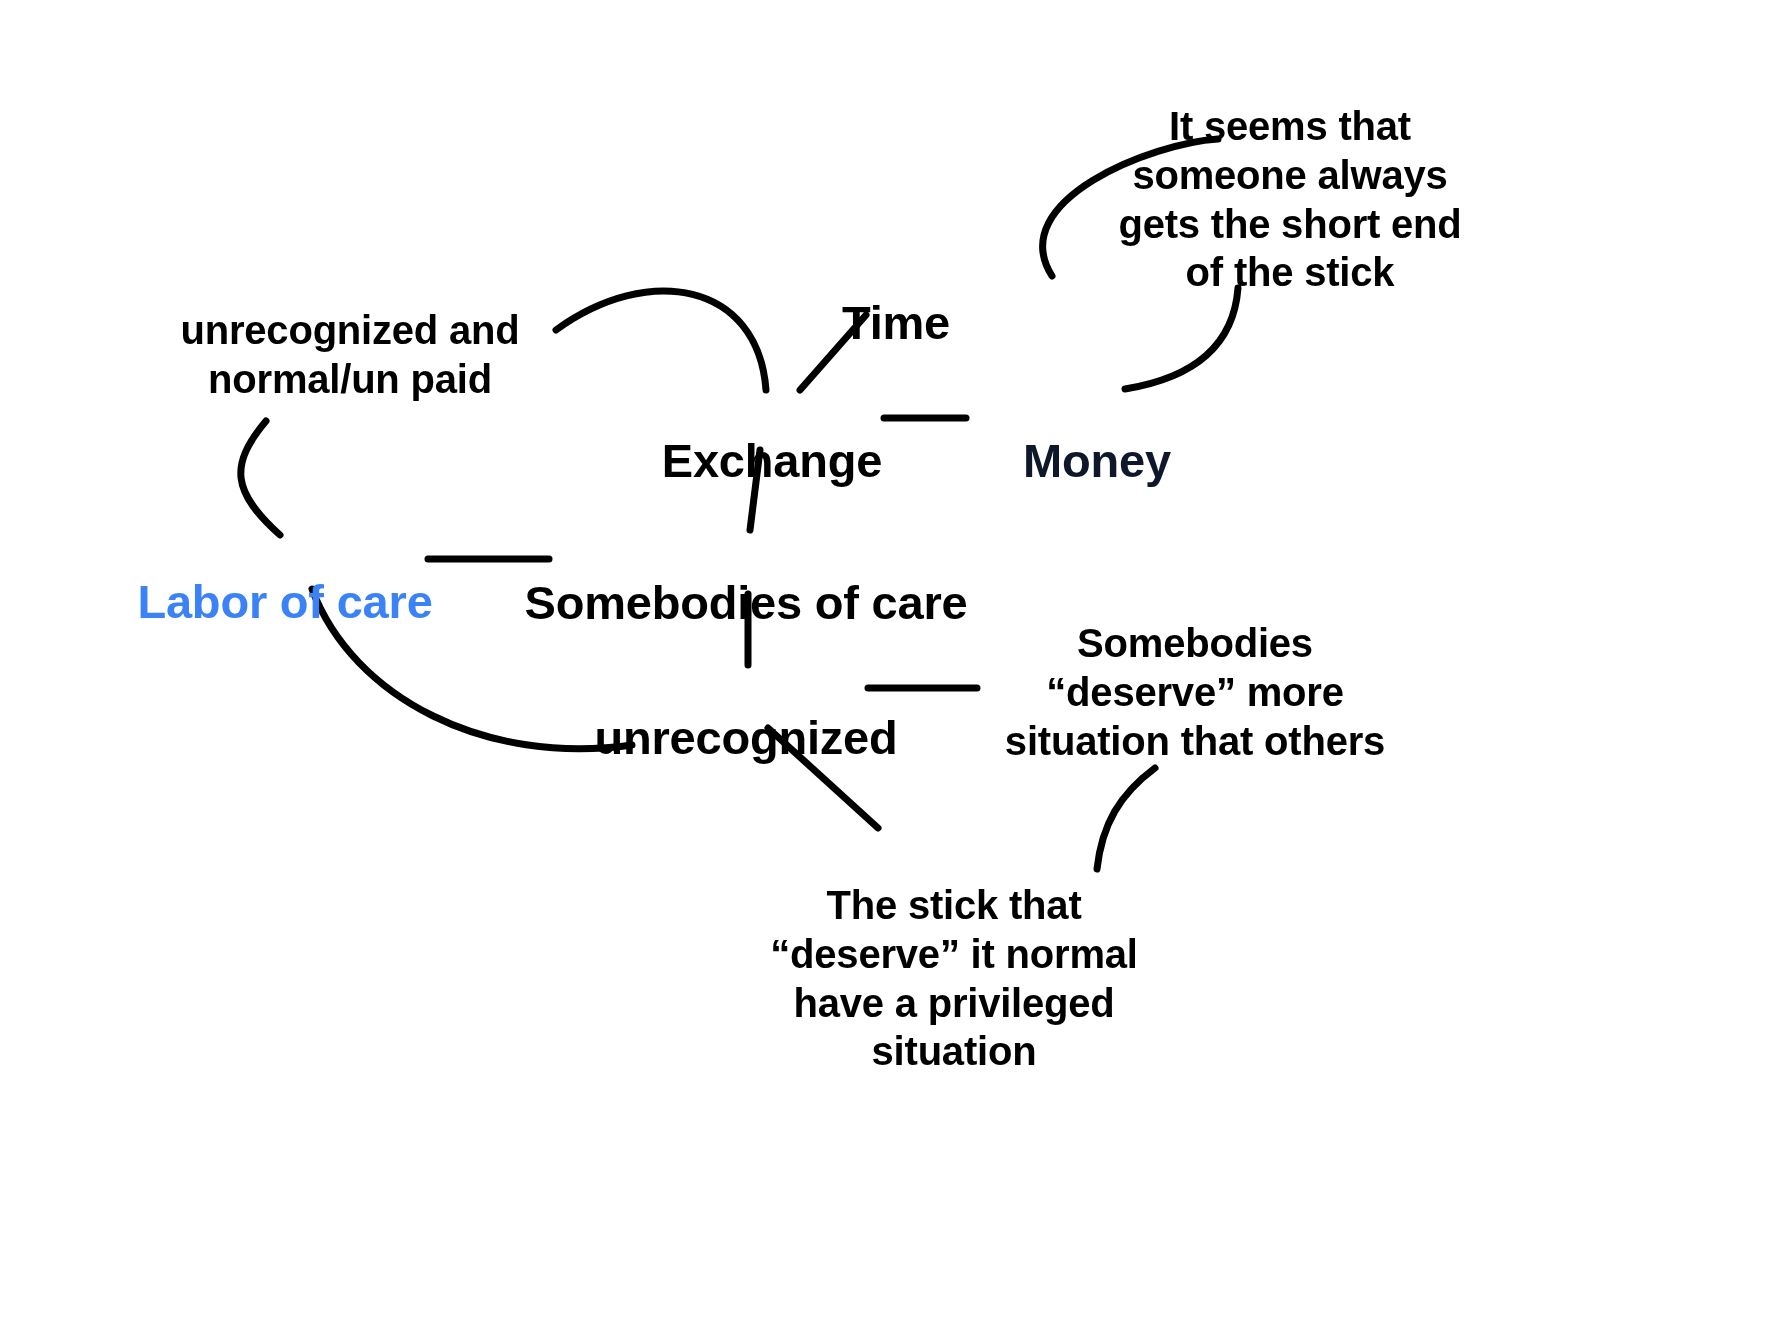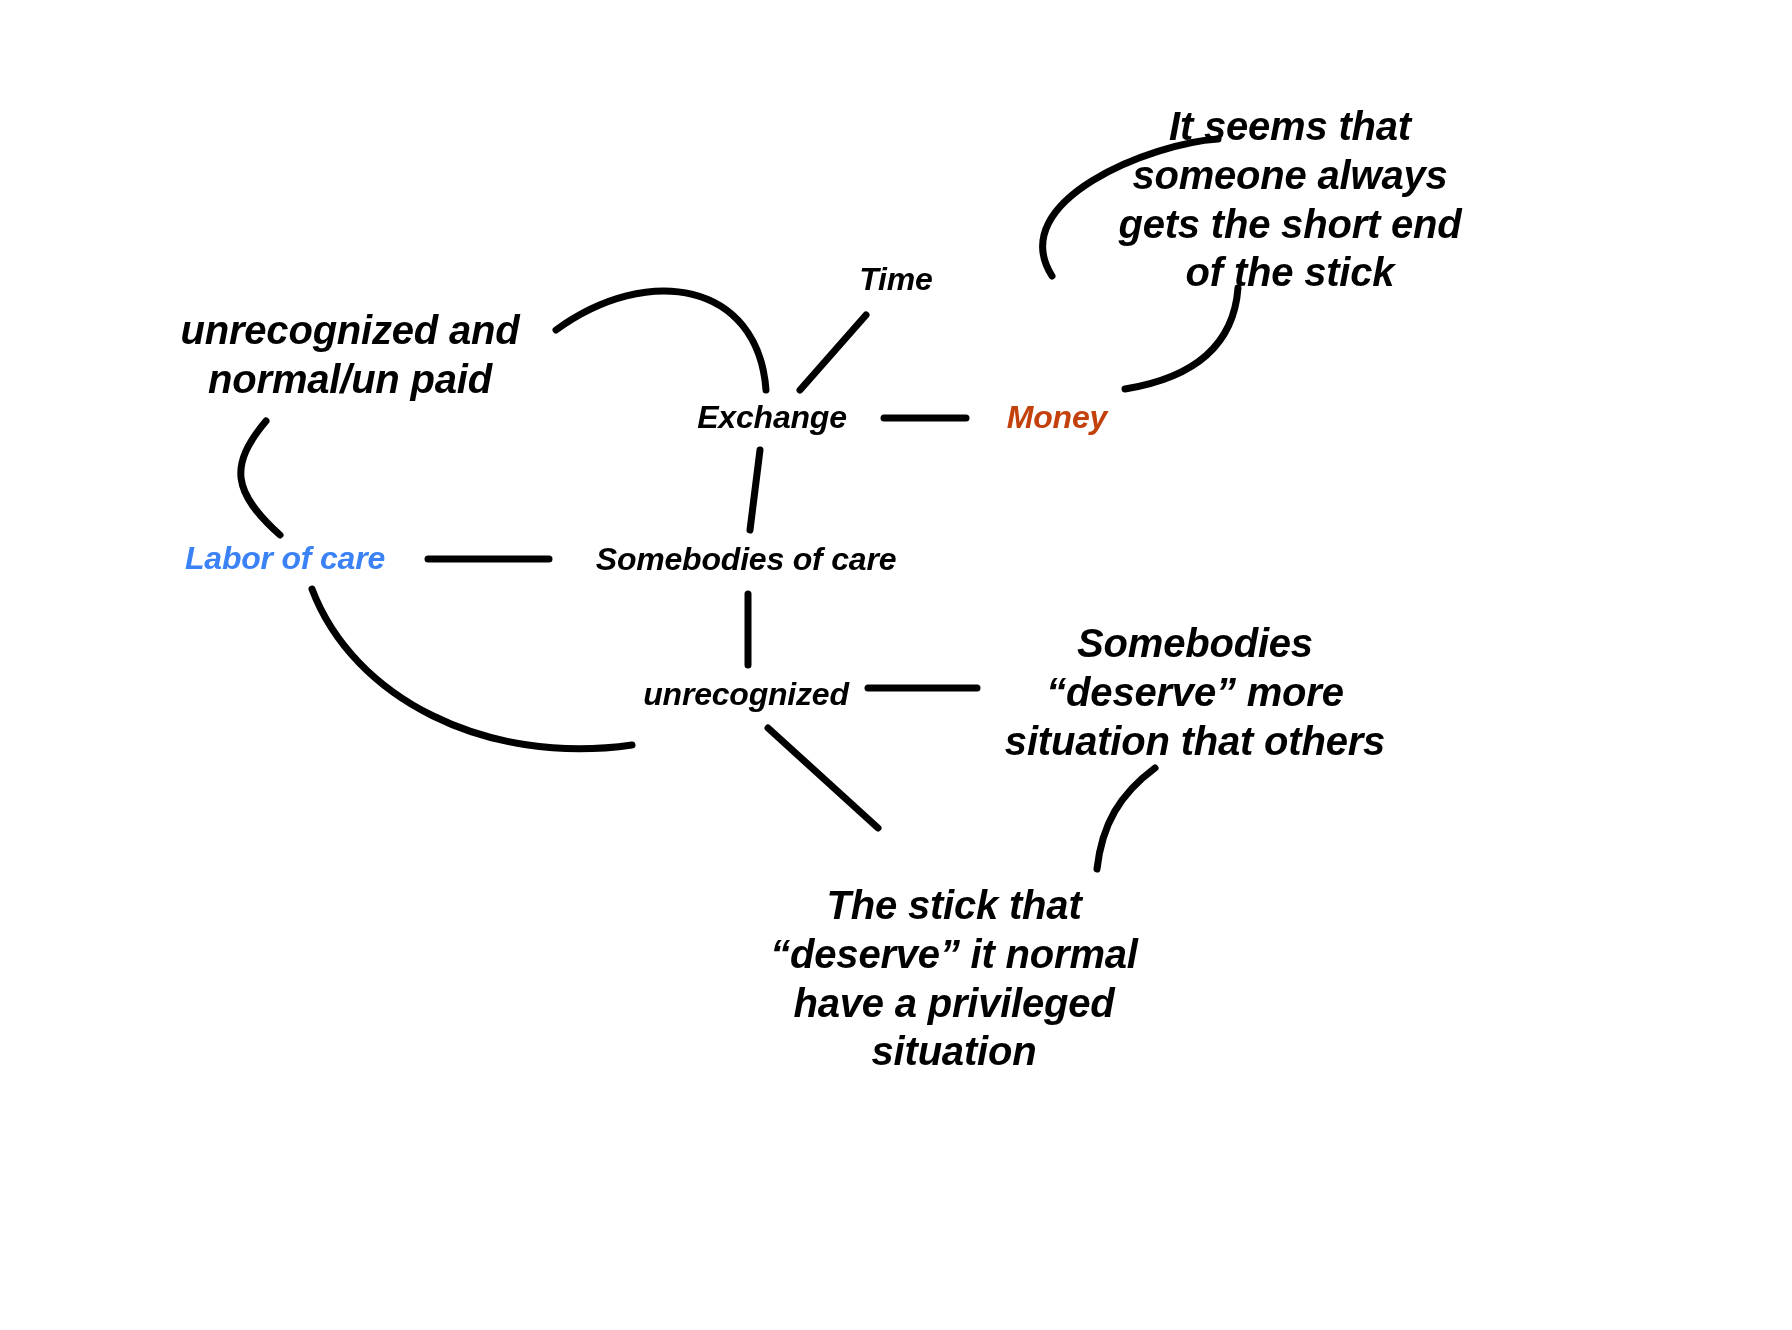--- a/index.html
+++ b/index.html
@@ -28,26 +28,25 @@
   .node {
     position: absolute;
     color: #000000;
     font-weight: bold;
     font-family: "Liberation Sans", sans-serif;
     text-align: center;
     line-height: 1.22;
     white-space: pre-line;
     transform: translate(-50%, -50%);
     letter-spacing: -0.2px;
-    font-style: italic;
   }
   .node.single {
     white-space: nowrap;
   }
-  .size-lg { font-size: 32px; }
+  .size-lg { font-size: 47px; margin-top: 43px; }
   .size-md { font-size: 40px; }
 </style>
 </head>
 <body>
 
 <div id="canvas" style="width: 1792px; height: 1330px; background: rgb(255, 255, 255);">
 
   <svg id="edges" viewBox="0 0 1792 1330" xmlns="http://www.w3.org/2000/svg" preserveAspectRatio="none" aria-hidden="true">
     <g id="edge-group" fill="none" stroke="#000000" stroke-width="7" stroke-linecap="round" stroke-linejoin="round">
         <path d="M 428 559 L 549 559" stroke="#000000"></path>
@@ -63,21 +62,21 @@
         <path d="M 868 688 L 977 688" stroke="#000000"></path>
         <path d="M 878 828 L 768 728" stroke="#000000"></path>
         <path d="M 1097 869 C 1102 824 1120 794 1155 768" stroke="#000000"></path>
       </g>
   </svg>
 
   <div id="node-layer">
       <div class="node size-lg single" style="left: 746px; top: 560px; color: rgb(0, 0, 0);">Somebodies of care</div>
       <div class="node size-lg single" style="left: 772px; top: 418px; color: rgb(0, 0, 0);">Exchange</div>
       <div class="node size-lg single" style="left: 896px; top: 280px; color: rgb(0, 0, 0);">Time</div>
-      <div class="node size-lg single" style="left: 1057px; top: 418px; color: #c2410c;">Money</div>
+      <div class="node size-lg single" style="left: 1097px; top: 418px; color: #0f172a;">Money</div>
       <div class="node size-md" style="left: 1290px; top: 200px; color: rgb(0, 0, 0);">It seems that
 someone always
 gets the short end
 of the stick</div>
       <div class="node size-lg single" style="left: 285px; top: 559px; color: #3b82f6;">Labor of care</div>
       <div class="node size-md" style="left: 350px; top: 355px; color: rgb(0, 0, 0);">unrecognized and
 normal/un paid</div>
       <div class="node size-lg single" style="left: 746px; top: 695px; color: rgb(0, 0, 0);">unrecognized</div>
       <div class="node size-md" style="left: 1195px; top: 692px; color: rgb(0, 0, 0);">Somebodies
 “deserve” more

